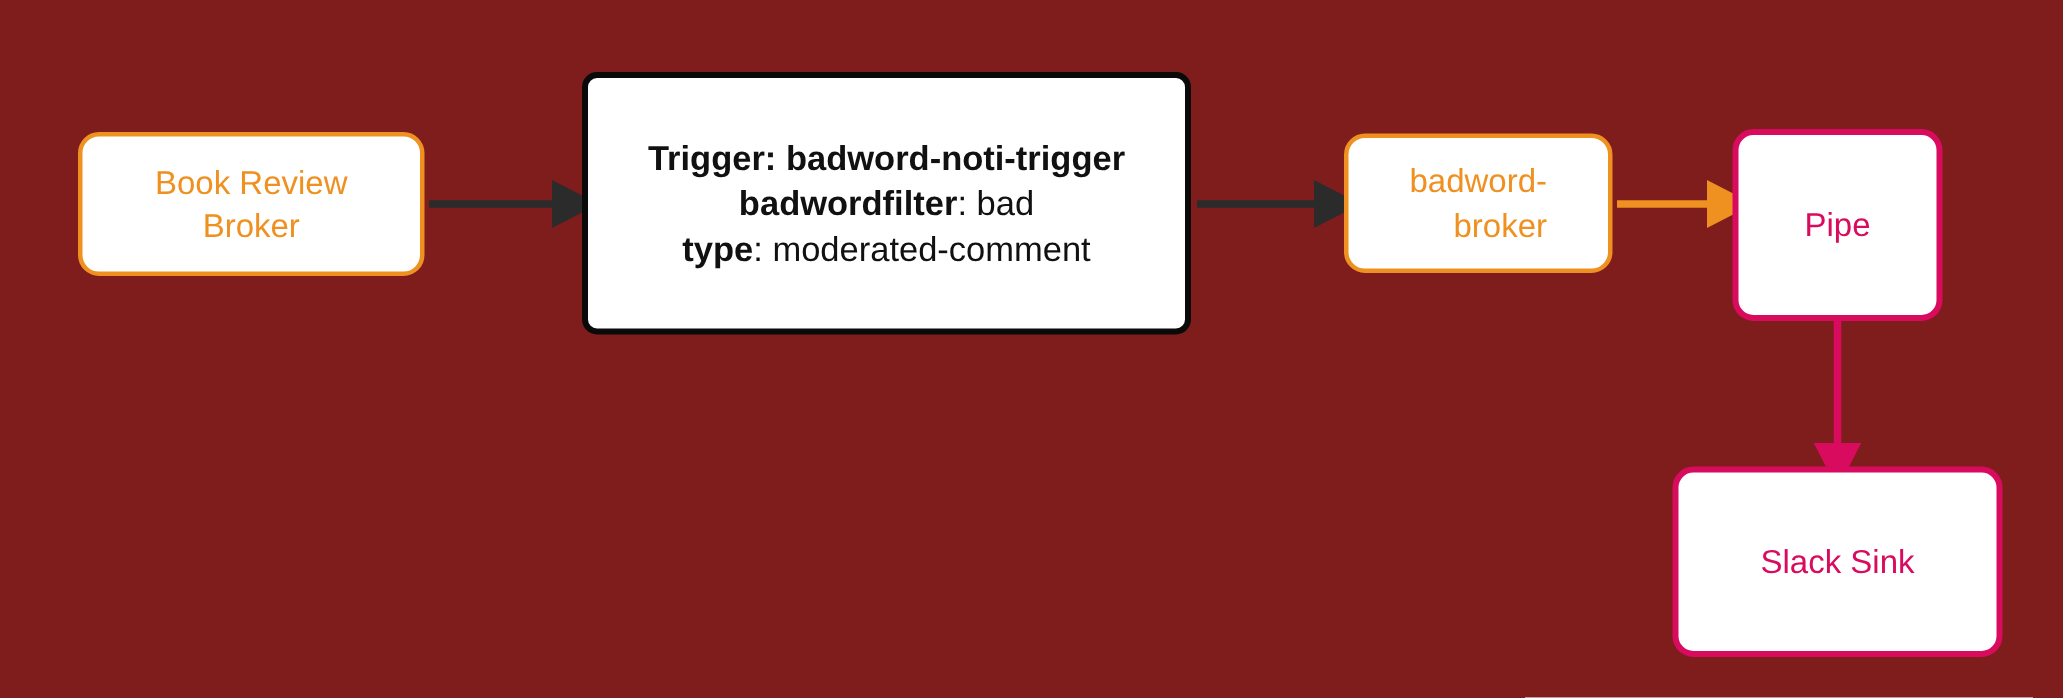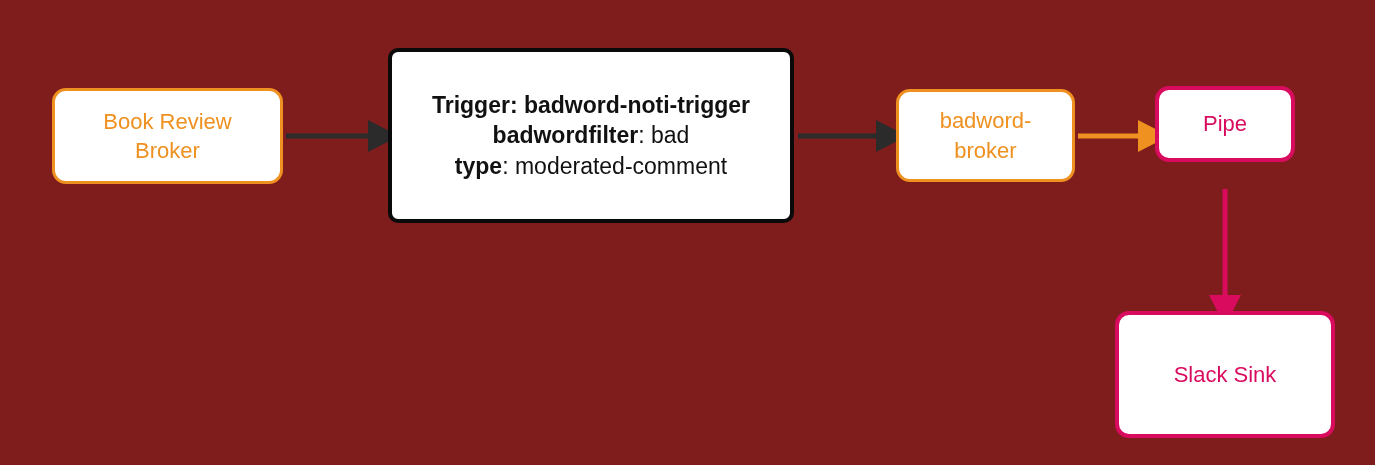--- a/index.html
+++ b/index.html
@@ -54,24 +54,24 @@
     color: #111111;
     font-size: 23px;
   }
   #node-book-review-broker {
     left: 52px;  top: 88px;  width: 231px; height: 96px;
   }
   #node-trigger {
     left: 388px; top: 48px;  width: 406px; height: 175px;
   }
   #node-badword-broker {
-    left: 896px; top: 89px;  width: 179px; height: 93px;
+    left: 896px; top: 89px;  width: 179px; height: 93px; text-align: right;
   }
   #node-pipe {
-    left: 1155px; top: 86px; width: 140px; height: 76px; justify-content: center;
+    left: 1155px; top: 86px; width: 140px; height: 128px; justify-content: center;
   }
   #node-slack-sink {
     left: 1115px; top: 311px; width: 220px; height: 127px;
   }
   .trigger-lines {
     width: 100%;
     padding: 0 10px;
     box-sizing: border-box;
   }
   .trigger-line { white-space: nowrap; }

